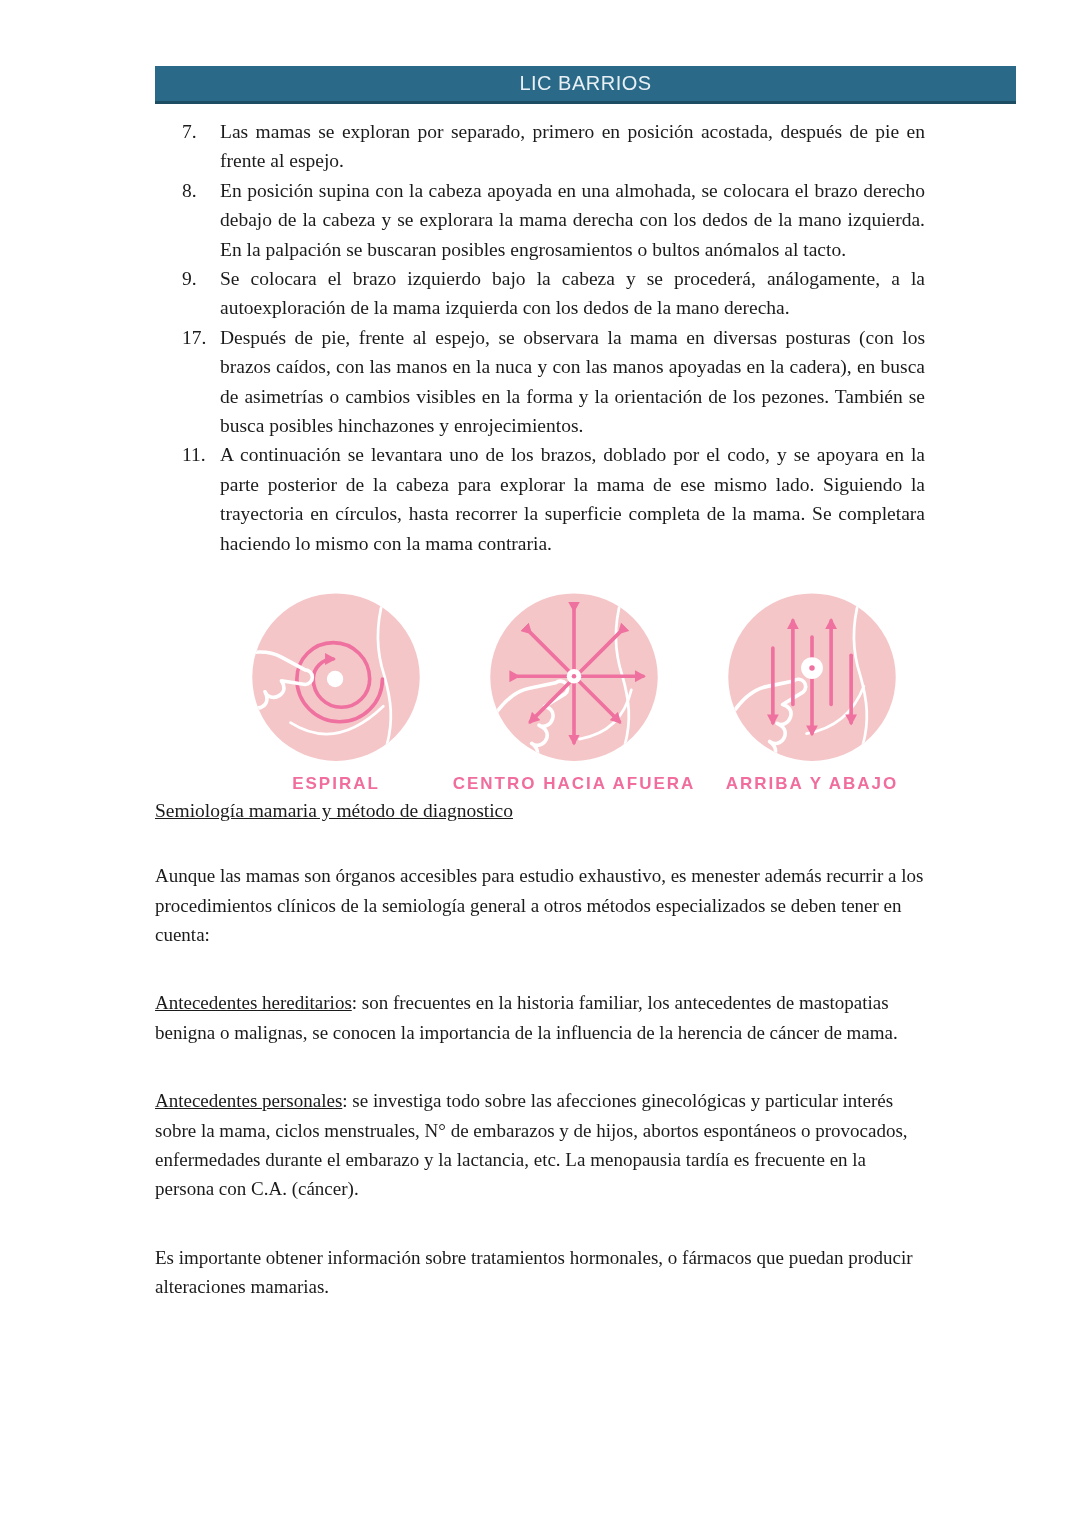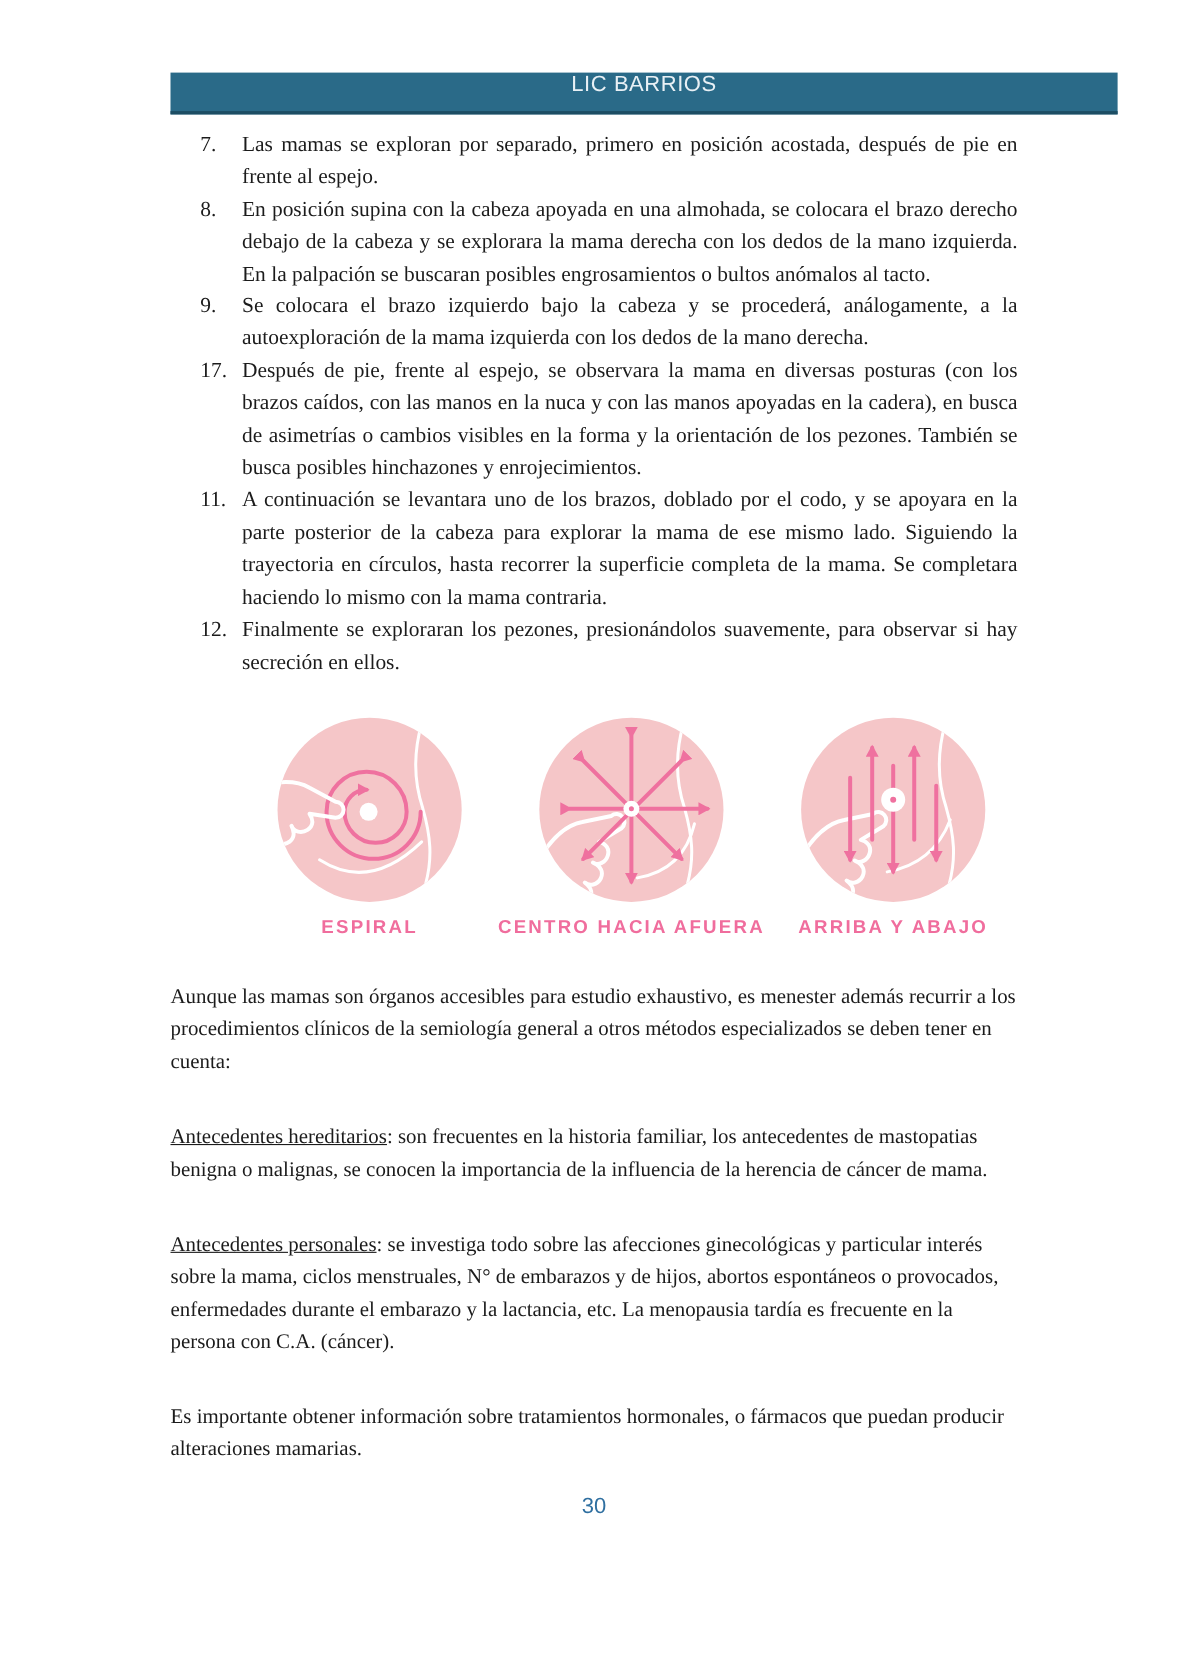--- a/index.html
+++ b/index.html
@@ -12,21 +12,21 @@
   body{
     width:1080px;height:1527px;overflow:hidden;position:relative;
     background:var(--page-bg);
     font-family:"Liberation Serif", serif;color:var(--ink);
   }
   .bar{
     margin:66px 64px 0 155px;height:38px;
     background:var(--bar);border-bottom:3px solid var(--bar-edge);
     display:flex;align-items:center;
     font-family:"Liberation Sans", sans-serif;font-size:20px;
-    color:var(--bar-text);letter-spacing:.5px;flex-direction:column;
+    color:var(--bar-text);letter-spacing:.5px;
   }
   .bar span{flex:1;text-align:center;}
   .content{padding:0 155px;}
   .uheading{
     font-size:19.5px;font-weight:normal;text-decoration:underline;
     margin-top:27px;
   }
   .steps{margin:13px 0 0 27px;list-style:none;}
   .step{display:flex;font-size:19.5px;line-height:29.4px;}
   .step .num{width:38px;flex:none;}
@@ -79,24 +79,20 @@
       <span class="num">9.</span>
       <span class="txt">Se colocara el brazo izquierdo bajo la cabeza y se procederá, análogamente, a la autoexploración de la mama izquierda con los dedos de la mano derecha.</span>
     </li>
     <li class="step">
       <span class="num">17.</span>
       <span class="txt">Después de pie, frente al espejo, se observara la mama en diversas posturas (con los brazos caídos, con las manos en la nuca y con las manos apoyadas en la cadera), en busca de asimetrías o cambios visibles en la forma y la orientación de los pezones. También se busca posibles hinchazones y enrojecimientos.</span>
     </li>
     <li class="step">
       <span class="num">11.</span>
       <span class="txt">A continuación se levantara uno de los brazos, doblado por el codo, y se apoyara en la parte posterior de la cabeza para explorar la mama de ese mismo lado. Siguiendo la trayectoria en círculos, hasta recorrer la superficie completa de la mama. Se completara haciendo lo mismo con la mama contraria.</span>
-    </li>
-    <li class="step">
-      <span class="num">12.</span>
-      <span class="txt">Finalmente se exploraran los pezones, presionándolos suavemente, para observar si hay secreción en ellos.</span>
     </li>
   </ol>
 
   <div class="figures">
 
     <figure class="figure">
       <svg width="182" height="182" viewBox="0 0 200 200">
         <defs>
           <clipPath id="c0">
               <circle cx="100" cy="98" r="92"></circle>
@@ -165,32 +161,32 @@
           <line class="pk" x1="143" y1="74" x2="143" y2="148" marker-end="url(#m2)"></line>
           <circle class="wdot" cx="100" cy="88" r="12"></circle>
           <circle class="pdot" cx="100" cy="88" r="3"></circle>
         </g>
       </svg>
       <figcaption>ARRIBA Y ABAJO</figcaption>
     </figure>
 
   </div>
 
+  <h2 class="uheading sec-heading">Semiología mamaria y método de diagnostico</h2>
 
   <p class="para">
     <span>Aunque las mamas son órganos accesibles para estudio exhaustivo, es menester además recurrir a los procedimientos clínicos de la semiología general a otros métodos especializados se deben tener en cuenta:</span>
   </p>
 
   <p class="para">
     <span class="ul">Antecedentes hereditarios</span><span>: son frecuentes en la historia familiar, los antecedentes de mastopatias benigna o malignas, se conocen la importancia de la influencia de la herencia de cáncer de mama.</span>
   </p>
 
   <p class="para">
     <span class="ul">Antecedentes personales</span><span>: se investiga todo sobre las afecciones ginecológicas y particular interés sobre la mama, ciclos menstruales, N° de embarazos y de hijos, abortos espontáneos o provocados, enfermedades durante el embarazo y la lactancia, etc. La menopausia tardía es frecuente en la persona con C.A. (cáncer).</span>
   </p>
 
   <p class="para">
     <span>Es importante obtener información sobre tratamientos hormonales, o fármacos que puedan producir alteraciones mamarias.</span>
   </p>
 
-  <div class="pagenum">30</div>
 
 </div>
 
 </body></html>

